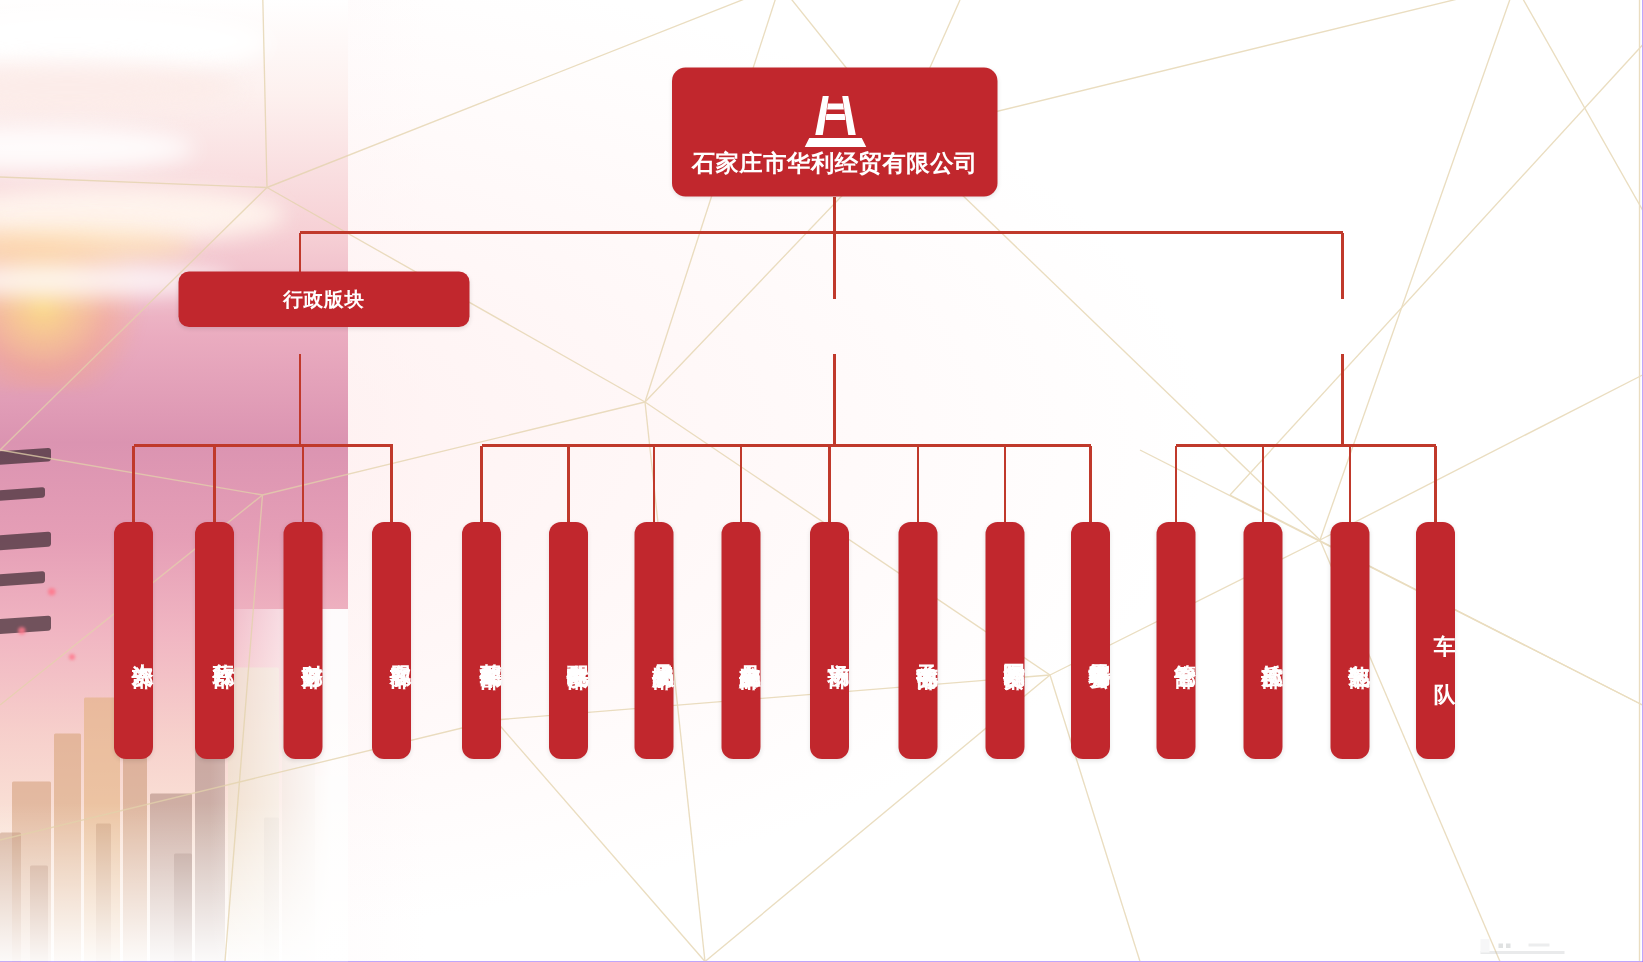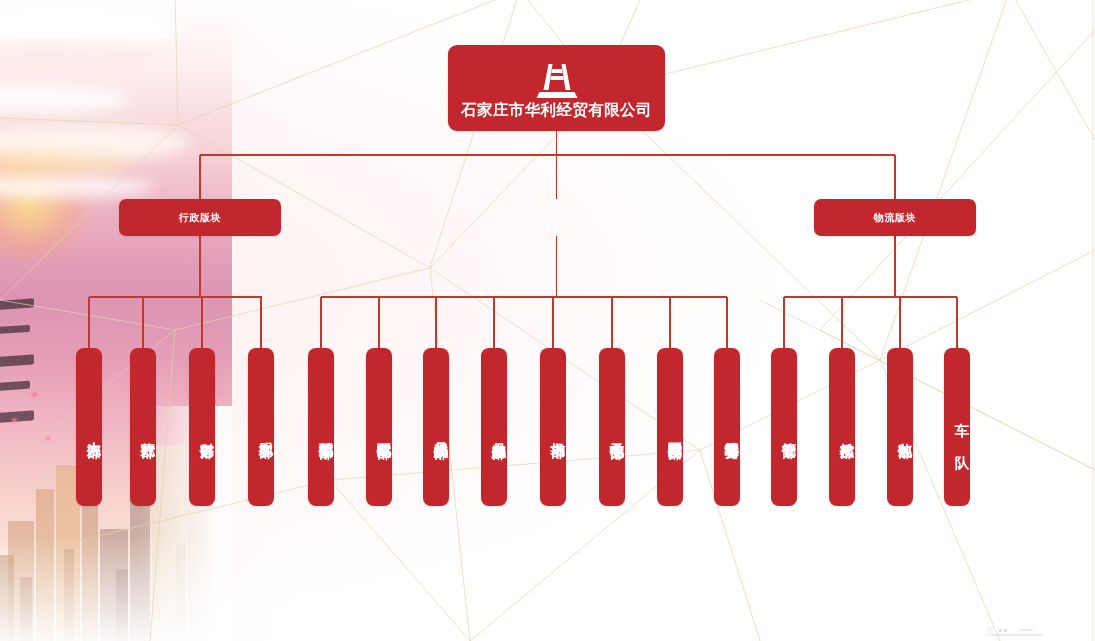--- a/index.html
+++ b/index.html
@@ -148,25 +148,25 @@
     font-size: 15.5px;
     font-weight: bold;
     letter-spacing: 0.4px;
     line-height: 1;
     padding-bottom: 4px;
     white-space: nowrap;
   }
 
   
   .node-div {
-    top: 199px;
+    top: 181px;
     height: 37px;
-    width: 162px;
+    width: 194px;
     border-radius: 7px;
-    font-size: 10px;
+    font-size: 13px;
     font-weight: bold;
     letter-spacing: 0.6px;
     box-shadow: 0 1px 3px rgba(0,0,0,0.10);
   }
 
   
   .node-leaf {
     top: 348px;
     width: 26px;
     height: 158px;
@@ -327,23 +327,20 @@
           <path d="M22.9 14 L35.1 14 L35.6 18 L22.4 18 Z"></path>
           <path d="M11.5 30 L46.5 30 L49.5 36 L8.5 36 Z"></path>
         </g>
       </svg>
       <span class="root-title">石家庄市华利经贸有限公司</span>
     </div>
 
     <div class="node node-div" style="left:119px;">
       <span>行政版块</span>
     </div>
-    <div class="node node-div" style="left:814px;">
-      <span>物流版块</span>
-    </div>
 
     <div class="node node-leaf" style="left:76px;">人资部</div>
     <div class="node node-leaf" style="left:130px;">行政部</div>
     <div class="node node-leaf" style="left:189px;">财务部</div>
     <div class="node node-leaf" style="left:248px;">客服部</div>
 
     <div class="node node-leaf" style="left:308px;">整车配件部</div>
     <div class="node node-leaf" style="left:366px;">电喷配件部</div>
     <div class="node node-leaf" style="left:423px;">品牌易损部</div>
     <div class="node node-leaf" style="left:481px;">自主品牌部</div>

